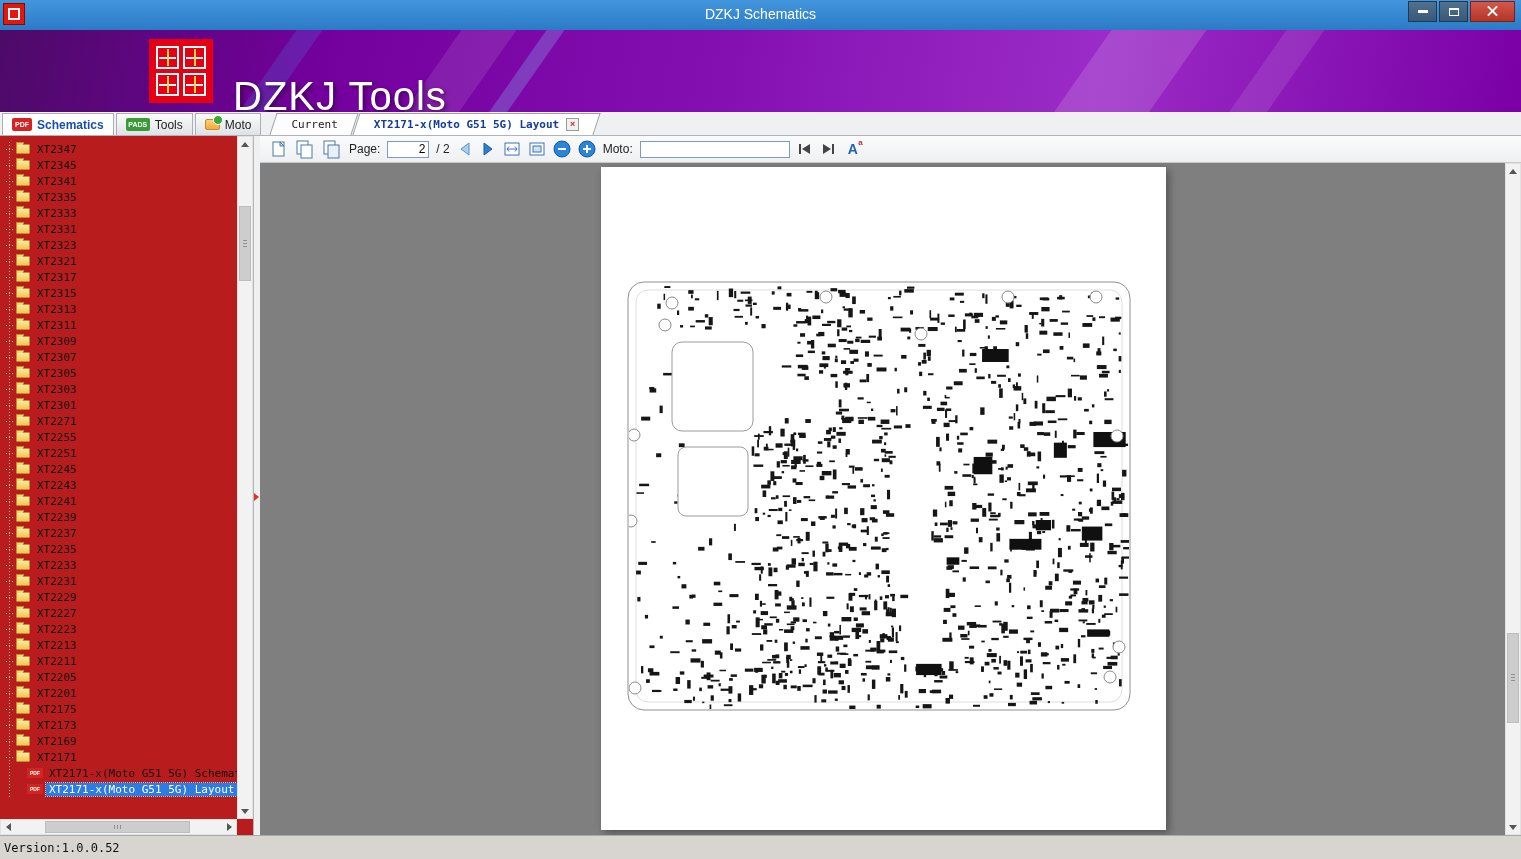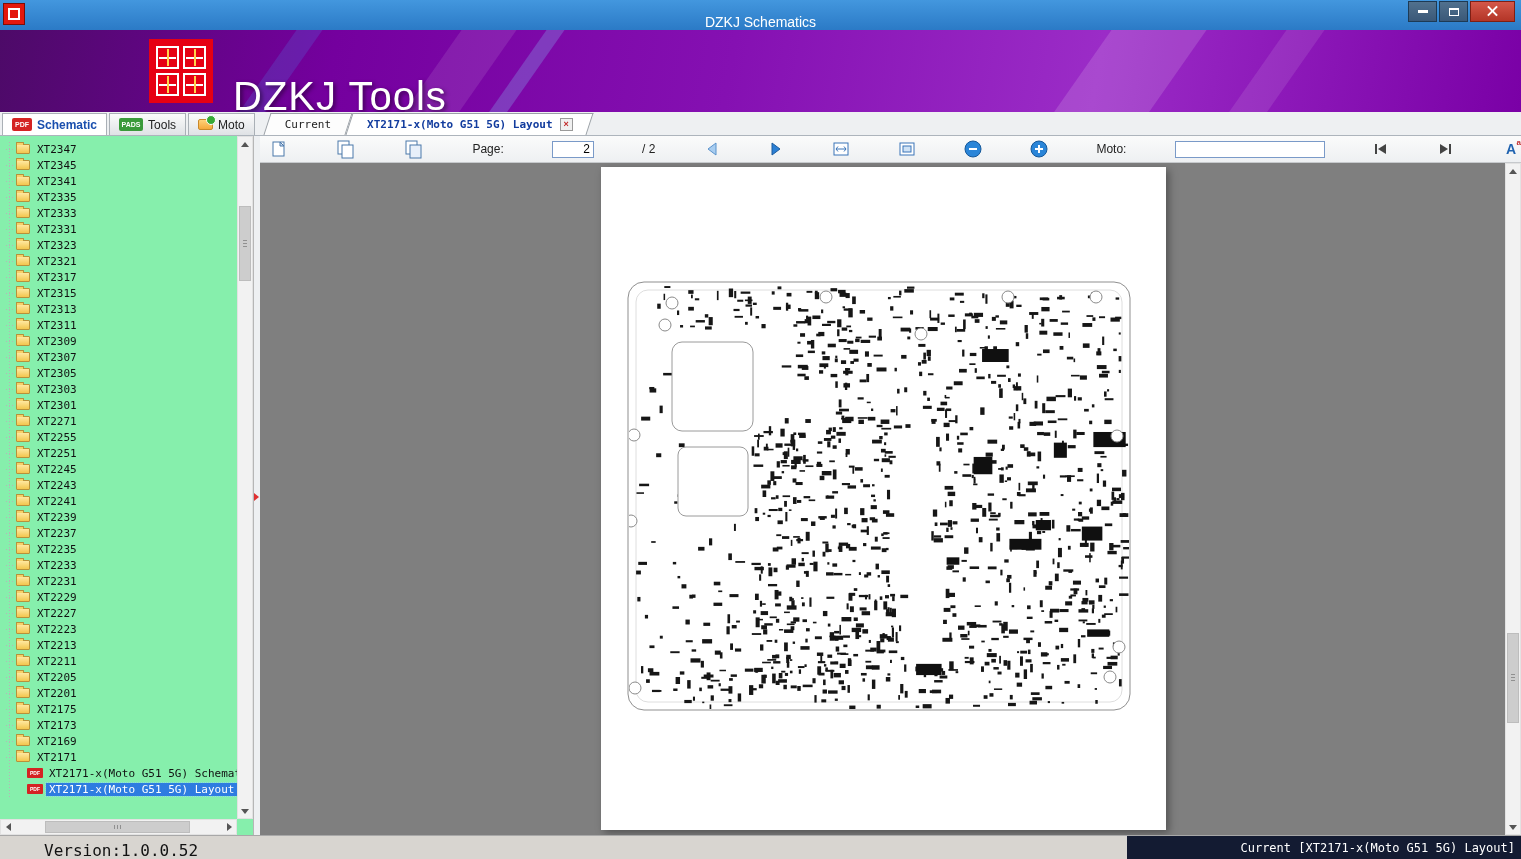--- a/index.html
+++ b/index.html
@@ -3,21 +3,21 @@
 <meta charset="utf-8">
 <style>
   html,body{margin:0;padding:0;}
   body{width:1521px;height:859px;overflow:hidden;font-family:"Liberation Sans",sans-serif;background:#d4d0c8;}
   .window{position:relative;width:1521px;height:859px;background:#fff;overflow:hidden;}
 
   
   .titlebar{position:absolute;left:0;top:0;right:0;height:30px;background:linear-gradient(#4397de,#2b7ac6);}
   .app-icon{position:absolute;left:3px;top:3px;width:22px;height:22px;background:#e3170d;border:1px solid #7d0c06;box-sizing:border-box;}
   .app-icon::after{content:'';position:absolute;left:4px;top:4px;right:4px;bottom:4px;border:2px solid #fff;}
-  .title-text{position:absolute;left:0;right:0;top:6px;text-align:center;color:#fff;font-size:14px;margin-top:8px;}
+  .title-text{position:absolute;left:0;right:0;top:6px;text-align:center;color:#fff;font-size:14px;}
   .win-controls{position:absolute;right:6px;top:1px;display:flex;}
   .wc{width:29px;height:21px;margin-left:2px;border:1px solid #1d3a55;box-sizing:border-box;background:linear-gradient(#51718e,#3a5878);display:flex;align-items:center;justify-content:center;cursor:default;}
   .wc.close{width:45px;background:linear-gradient(#d4584a,#b33527);border-color:#7e1f14;}
   .glyph-min{width:10px;height:3px;background:#fff;}
   .glyph-max{width:10px;height:8px;border:1px solid #fff;border-top:2px solid #fff;box-sizing:border-box;}
   .glyph-x{position:relative;width:13px;height:13px;}
   .glyph-x::before,.glyph-x::after{content:'';position:absolute;left:0;top:5px;width:13px;height:2px;background:#fff;}
   .glyph-x::before{transform:rotate(45deg);}
   .glyph-x::after{transform:rotate(-45deg);}
 
@@ -47,21 +47,21 @@
   .share-glyph::after{content:'';position:absolute;right:-4px;top:-5px;width:8px;height:8px;background:#37a837;border:1px solid #fff;border-radius:50%;}
   .doctabs{display:flex;align-items:flex-end;height:100%;margin-left:12px;}
   .doc-tab{position:relative;height:22px;display:flex;align-items:center;padding:0 18px;font-family:"DejaVu Sans Mono","Liberation Mono",monospace;font-size:11px;color:#222;}
   .doc-tab::before{content:'';position:absolute;left:0;right:0;top:0;bottom:0;background:#fdfdfd;border:1px solid #9aa0a6;border-bottom:none;transform:skewX(-18deg);box-sizing:border-box;}
   .doc-tab.active{color:#123c9e;font-weight:bold;}
   .doc-tab.active::before{background:#fff;}
   .doc-tab .lbl{position:relative;z-index:1;}
   .close-box{position:relative;z-index:1;width:13px;height:13px;margin-left:7px;background:#f0f0f0;border:1px solid #9a9a9a;box-sizing:border-box;color:#c22727;font:bold 9px/11px "Liberation Sans",sans-serif;text-align:center;}
 
   
-  .sidebar{position:absolute;left:0;top:136px;width:260px;bottom:24px;background:#86efac;}
+  .sidebar{position:absolute;left:0;top:136px;width:260px;bottom:24px;background:#b91c1c;}
   .tree{position:absolute;left:0;top:0;width:237px;bottom:16px;overflow:hidden;padding-top:5px;box-sizing:border-box;
     background-image:repeating-linear-gradient(to bottom,#b6b6b6 0 1px,transparent 1px 3px);
     background-size:1px 656px;background-position:9px 6px;background-repeat:no-repeat;}
   .trow{height:16px;display:flex;align-items:center;font-family:"DejaVu Sans Mono","Liberation Mono",monospace;font-size:11px;color:#111;white-space:nowrap;}
   .stub{width:8px;height:1px;margin-left:6px;background:repeating-linear-gradient(to right,#b6b6b6 0 1px,transparent 1px 3px);}
   .stub2{width:9px;height:1px;margin-left:24px;background:repeating-linear-gradient(to right,#b6b6b6 0 1px,transparent 1px 3px);}
   .folder-icon{position:relative;width:14px;height:10px;margin:0 4px 0 2px;background:linear-gradient(#ffe8a0,#f3c64e);border:1px solid #b8913a;border-radius:1px;box-sizing:border-box;flex:none;}
   .folder-icon::before{content:'';position:absolute;left:-1px;top:-3px;width:6px;height:2px;background:#f7d269;border:1px solid #b8913a;border-bottom:none;border-radius:1px 1px 0 0;}
   .pdf-mini{display:flex;align-items:center;justify-content:center;width:16px;height:10px;margin:0 3px;background:#d42323;color:#fff;font-size:5px;font-weight:bold;border-radius:1px;flex:none;font-family:"Liberation Sans",sans-serif;}
   .t-label{padding:0 3px;}
@@ -82,35 +82,35 @@
   .sb-thumb{position:absolute;background:#cdcdcd;border:1px solid #bdbdbd;box-sizing:border-box;}
   .thumb-v{left:1px;right:1px;}
   .thumb-h{top:1px;bottom:1px;}
   .grip-v::after{content:'';position:absolute;left:3px;right:3px;top:50%;height:8px;margin-top:-4px;background:repeating-linear-gradient(to bottom,#909090 0 1px,transparent 1px 3px);}
   .grip-h::after{content:'';position:absolute;top:3px;bottom:3px;left:50%;width:9px;margin-left:-4px;background:repeating-linear-gradient(to right,#909090 0 1px,transparent 1px 3px);}
   .side-vscroll{left:237px;top:0;width:16px;bottom:16px;}
   .side-hscroll{left:0;bottom:0;height:16px;width:237px;}
   .main-vscroll{right:0;top:163px;width:16px;bottom:24px;}
 
   
-  .toolbar{position:absolute;left:260px;top:136px;right:0;height:27px;background:linear-gradient(#fbfbfb,#eef0f2);border-bottom:1px solid #c6c9cc;box-sizing:border-box;display:flex;align-items:center;gap:7px;padding-left:10px;font-size:12px;color:#222;justify-content:space-between;}
+  .toolbar{position:absolute;left:260px;top:136px;right:0;height:27px;background:linear-gradient(#fbfbfb,#eef0f2);border-bottom:1px solid #c6c9cc;box-sizing:border-box;display:flex;align-items:center;gap:7px;padding-left:10px;font-size:12px;color:#222;}
   .tb-label{flex:none;}
   .page-input{width:42px;height:17px;border:1px solid #7a9ac8;font:12px "Liberation Sans",sans-serif;text-align:right;padding:0 3px;box-sizing:border-box;}
   .find-input{width:150px;height:17px;border:1px solid #7a9ac8;font:12px "Liberation Sans",sans-serif;padding:0 3px;box-sizing:border-box;}
   .tb-icon{flex:none;display:flex;align-items:center;justify-content:center;}
   .a-icon{position:relative;font-weight:bold;color:#1f63b0;font-size:14px;width:20px;}
   .a-icon sup{position:absolute;top:-3px;right:0;color:#c03030;font-size:8px;}
 
   
   .viewport{position:absolute;left:260px;top:163px;right:16px;bottom:24px;background:#7f7f7f;overflow:hidden;}
   .page{position:absolute;left:341px;top:4px;width:565px;height:663px;background:#fff;box-shadow:3px 3px 8px rgba(0,0,0,0.35);}
 
   
   .statusbar{position:absolute;left:0;right:0;bottom:0;height:24px;background:#d8d5d0;border-top:1px solid #a8a8a8;box-sizing:border-box;}
-  .version{position:absolute;left:4px;top:5px;font-family:"DejaVu Sans Mono","Liberation Mono",monospace;font-size:16px;color:#111;margin-left:40px;}
+  .version{position:absolute;left:4px;top:5px;font-family:"DejaVu Sans Mono","Liberation Mono",monospace;font-size:12px;color:#111;}
   .current-box{position:absolute;right:0;top:0;bottom:0;width:394px;background:#131b32;color:#fff;display:flex;align-items:center;justify-content:flex-end;padding-right:6px;box-sizing:border-box;font-family:"DejaVu Sans Mono","Liberation Mono",monospace;font-size:12px;}
 </style>
 </head>
 <body>
 
 <div class="window">
 
   <div class="titlebar">
     <div class="app-icon"></div>
     <div class="title-text">DZKJ Schematics</div>
@@ -138,21 +138,21 @@
       <span class="fake-char"></span>
       <span class="fake-char"></span>
       <span class="fake-char"></span>
     </div>
     <div class="logo-title">DZKJ Tools</div>
   </div>
 
   <div class="tabrow">
     <div class="main-tab active">
       <span class="pdf-badge">PDF</span>
-      <span>Schematic</span>
+      <span>Schematics</span>
     </div>
     <div class="main-tab">
       <span class="pads-badge">PADS</span>
       <span>Tools</span>
     </div>
     <div class="main-tab">
       <span class="share-glyph"></span>
       <span>Moto</span>
     </div>
     <div class="doctabs">
@@ -1620,16 +1620,15 @@
     <div class="sb-track">
       <div class="sb-thumb thumb-v grip-v" style="top:455px;height:90px;"></div>
     </div>
     <div class="sb-btn">
         <span class="tri-down"></span>
       </div>
   </div>
 
   <div class="statusbar">
     <span class="version">Version:1.0.0.52</span>
-    <div class="current-box">Current [XT2171-x(Moto G51 5G) Layout]</div>
   </div>
 
 </div>
 
 </body></html>

